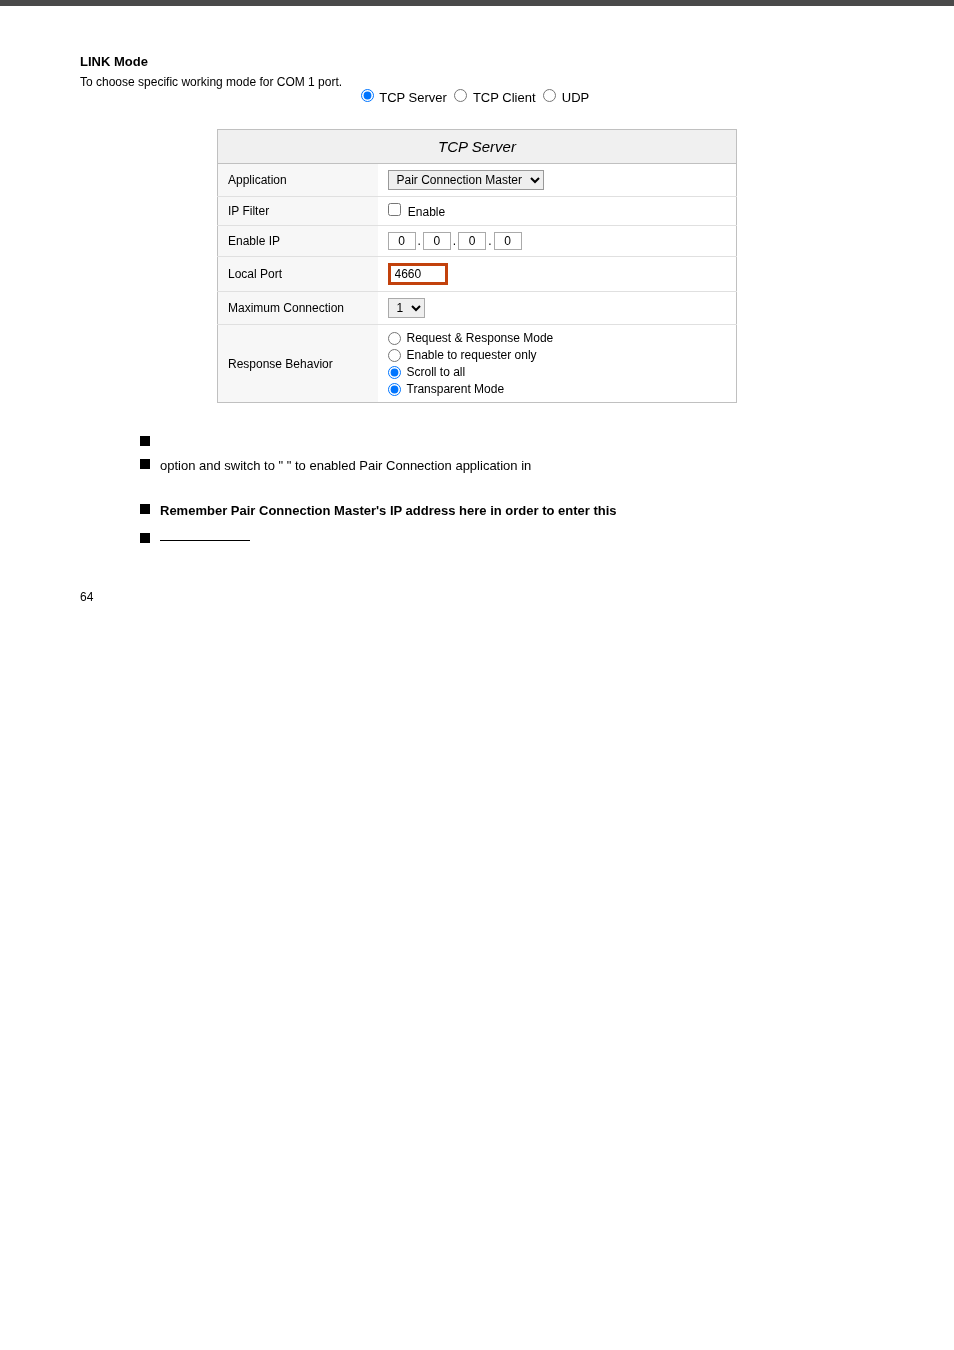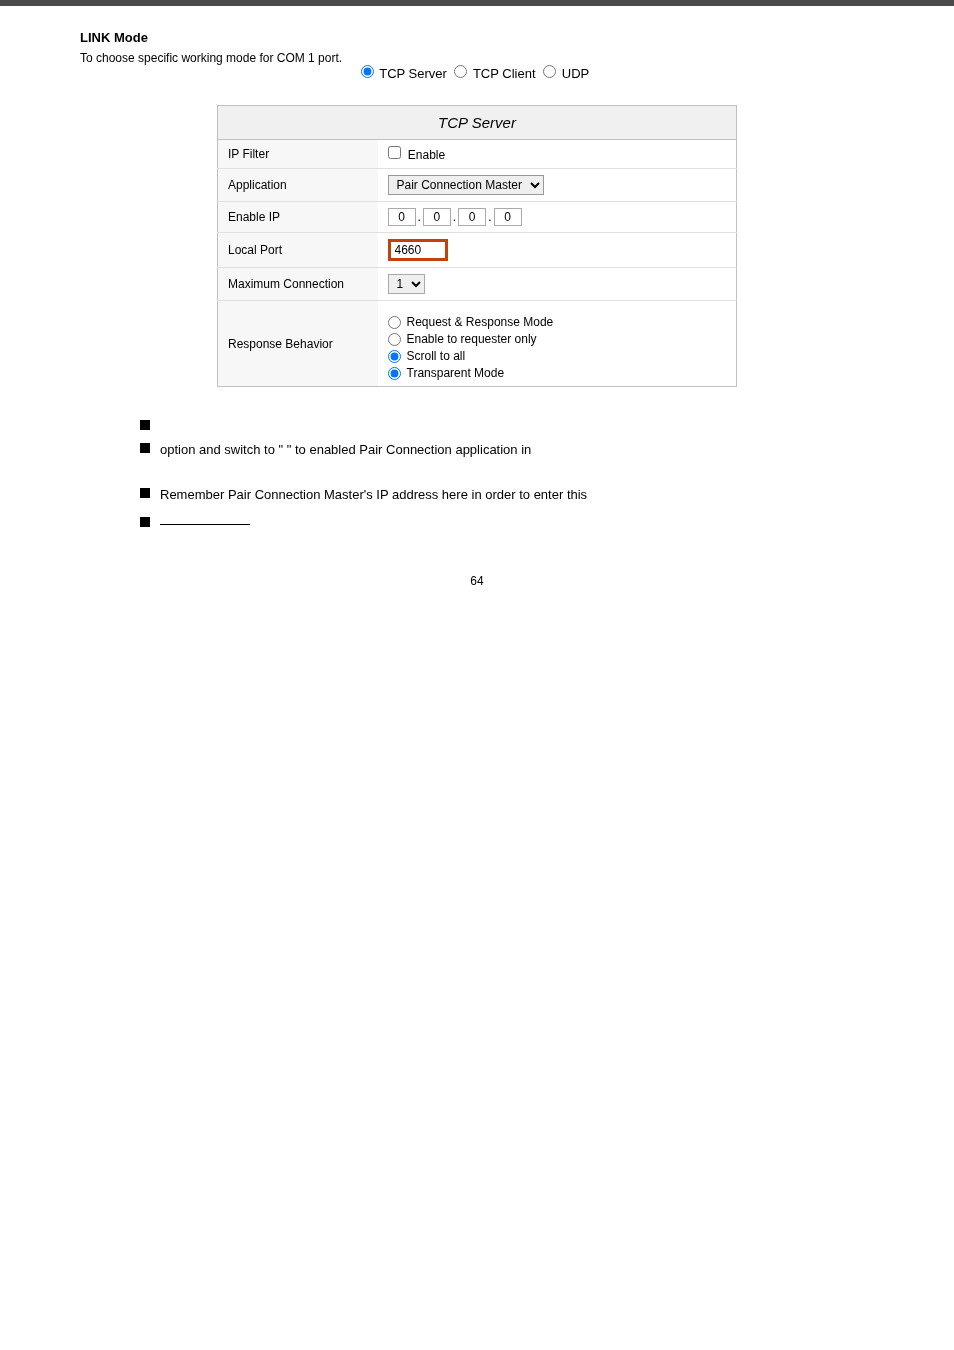--- a/index.html
+++ b/index.html
@@ -14,21 +14,21 @@
     }
 
     .top-bar {
       width: 100%;
       height: 6px;
       background: #4a4a4a;
       margin-bottom: 0;
     }
 
     .page-container {
-      padding: 24px 80px 60px 80px;
+      padding: 48px 80px 60px 80px;
     }
 
     .section-title {
       font-weight: bold;
       font-size: 13px;
       margin-bottom: 6px;
     }
 
     .section-desc {
       font-size: 12px;
@@ -117,21 +117,20 @@
     .max-conn-select {
       font-size: 12px;
       padding: 1px 4px;
       border: 1px solid #aaa;
     }
 
     .response-behavior-cell {
       display: flex;
       flex-direction: column;
       gap: 3px;
-      margin-top: 8px;
     }
 
     .response-behavior-cell label {
       display: flex;
       align-items: center;
       gap: 4px;
       font-size: 12px;
       cursor: pointer;
     }
 
@@ -152,21 +151,21 @@
       display: inline-block;
       width: 10px;
       height: 10px;
       background: #000;
       flex-shrink: 0;
       margin-right: 10px;
       margin-top: 3px;
     }
 
     .page-number {
-      text-align: center;
+      text-align: left;
       margin-top: 40px;
       font-size: 12px;
     }
 
     .inline-hr {
       display: inline-block;
       width: 90px;
       border-bottom: 1px solid #000;
       vertical-align: middle;
     }
@@ -203,36 +202,36 @@
       <label for="udp">UDP</label>
     </div>
 
     <table class="tcp-table">
       <tbody>
         <tr class="tcp-server-header-row">
           <td colspan="2" class="table-header">TCP Server</td>
         </tr>
 
         <tr>
-          <td class="label-col">IP Filter</td>
-          <td class="value-col">
-            <label>
-              <input type="checkbox" style=""> Enable
-            </label>
-          </td>
-        </tr>
-
-        <tr>
           <td class="label-col">Application</td>
           <td class="value-col">
             <select class="app-dropdown">
               <option>Pair Connection Master</option>
               <option>Real COM Mode</option>
               <option>TCP Server</option>
             </select>
+          </td>
+        </tr>
+
+        <tr>
+          <td class="label-col">IP Filter</td>
+          <td class="value-col">
+            <label>
+              <input type="checkbox" style=""> Enable
+            </label>
           </td>
         </tr>
 
         <tr>
           <td class="label-col">Enable IP</td>
           <td class="value-col">
             <div class="ip-field">
               <input type="text" class="ip-octet" value="0" style="">
               <span class="ip-dot">.</span>
               <input type="text" class="ip-octet" value="0" style="">
@@ -293,21 +292,21 @@
     <li>
       <span class="bullet-square"></span>
       <span></span>
     </li>
     <li>
       <span class="bullet-square"></span>
       <span>
         option and switch to " " to enabled Pair Connection application in
       </span>
     </li>
-    <li style="margin-top:25px;">
+    <li style="margin-top:25px;font-weight:bold;">
       <span class="bullet-square"></span>
       <span>
         Remember Pair Connection Master's IP address here in order to enter this
       </span>
     </li>
     <li style="margin-top:10px;">
       <span class="bullet-square"></span>
       <span>
         <span class="inline-hr"></span>
       </span>

